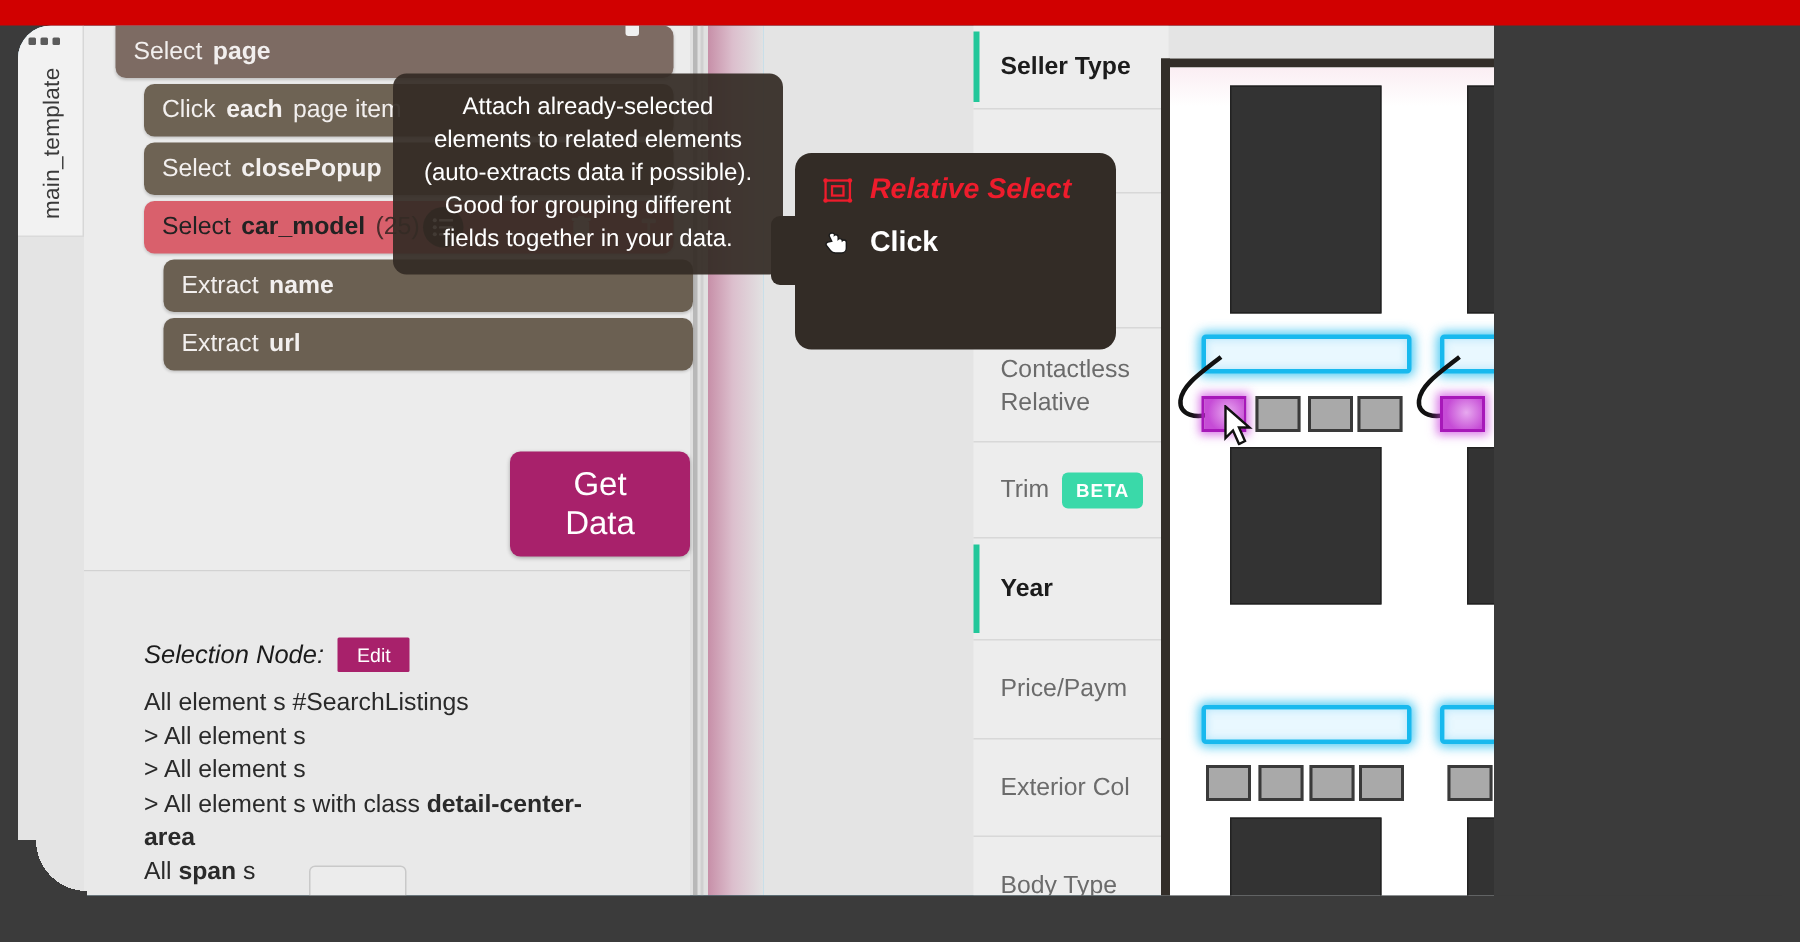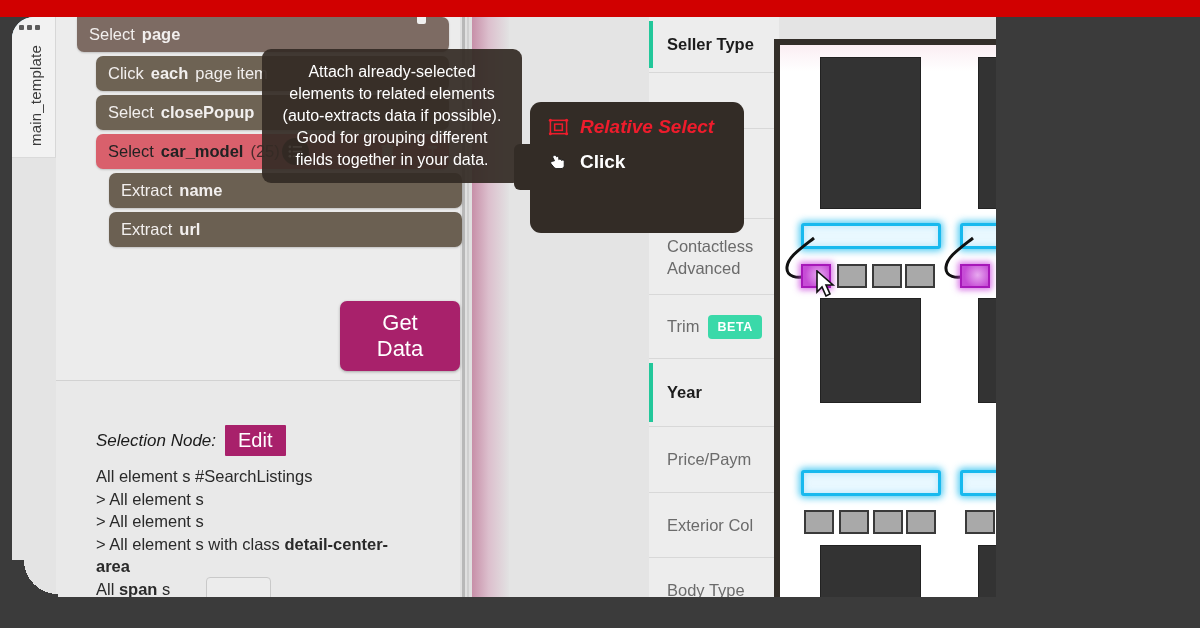--- a/index.html
+++ b/index.html
@@ -108,21 +108,21 @@
   .sep-line { position: absolute; left: 44px; top: 363px; width: 404px; height: 1px; background: #d2d2d2; }
   .node-card {
     position: absolute; left: 44px; top: 364px; width: 404px; height: 216px;
     background: #e9e9e9;
     padding: 44px 0 0 40px;
   }
   .node-head { display: flex; align-items: center; gap: 9px; }
   .node-head .lbl { font-size: 17px; font-weight: 400; font-style: italic; color: #1b1b1b; }
   .edit-btn {
     background: #a8216b; color: #fff; border: 0; border-radius: 1px;
-    font-size: 20px; padding: 4px 13px; cursor: pointer;
+    font-size: 13px; padding: 4px 13px; cursor: pointer;
   }
   .node-lines { margin-top: 9px; font-size: 16.5px; color: #2a2a2a; line-height: 22.6px; width: 310px; }
   .node-lines b { font-weight: 700; }
   .ghost-btn {
     position: absolute; left: 150px; top: 196px;
     width: 65px; height: 24px; border: 1px solid #c9c9c9; border-radius: 4px; background: #ececec;
   }
 
   
   .divider-strip { position: absolute; left: 448px; top: 0; width: 12px; height: 580px; background: #e0e0e0; }
@@ -253,21 +253,21 @@
   <div class="window-frame">
 
     <div class="site">
       <div class="filters">
         <div class="filter-row active" style="height:56px">
           <span>Seller Type</span>
         </div>
         <div class="filter-row" style="height:56px"></div>
         <div class="filter-row" style="height:90px"></div>
         <div class="filter-row" style="height:76px; line-height:22px; display:block; padding-top:16px">
-          <span style="display:block; width:92px">Contactless Advanced</span>
+          <span style="display:block; width:92px">Contactless Relative</span>
         </div>
         <div class="filter-row" style="height:64px">
           <span>Trim</span>
           <span class="beta">BETA</span>
         </div>
         <div class="filter-row active" style="height:68px">
           <span>Year</span>
         </div>
         <div class="filter-row" style="height:66px">
           <span>Price/Paym</span>

